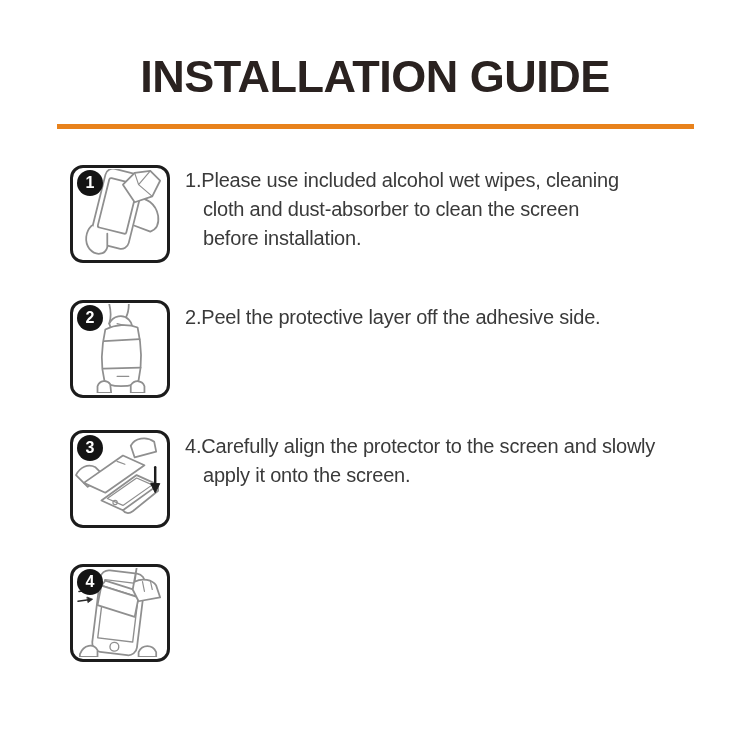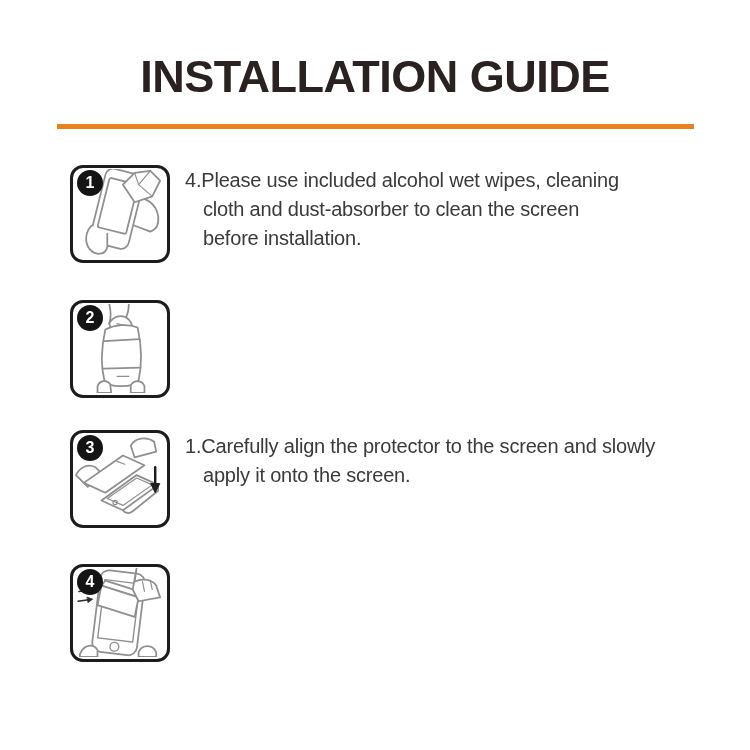--- a/index.html
+++ b/index.html
@@ -59,62 +59,63 @@
           <rect x="23" y="2" width="40" height="78" rx="8"></rect>
           <rect x="28" y="12" width="30" height="52" rx="2"></rect>
         </g>
         <path d="M50 16 L62 4 L78 2 L88 12 L80 28 L62 34 Z"></path>
         <path d="M62 4 L66 16 L78 2 M66 16 L80 28" fill="none" stroke-width="1.2"></path>
         <path d="M18 58 C12 64 10 74 16 82 C22 89 32 88 34 80 L34 66"></path>
       </g>
     </svg>
     <span class="badge">1</span>
   </div>
-  <p class="step-text text1">4.Please use included alcohol wet wipes, cleaning
+  <p class="step-text text1">1.Please use included alcohol wet wipes, cleaning
 cloth and dust-absorber to clean the screen
 before installation.</p>
 
   <div class="iconbox box2">
     <svg class="art" viewBox="0 0 94 91" xmlns="http://www.w3.org/2000/svg">
       <g stroke="#8f8f8f" stroke-width="1.8" fill="#fff" stroke-linecap="round" stroke-linejoin="round">
         <path d="M36 0 C38 8 38 14 36 20" fill="none"></path>
         <path d="M56 0 C56 6 55 10 53 14" fill="none"></path>
         <path d="M36 20 C40 12 50 10 56 16 C60 20 61 26 58 30 L40 32 Z"></path>
         <path d="M44 20 L52 22" fill="none" stroke-width="1.2"></path>
         <path d="M32 26 C28 44 27 62 31 78 C33 82 38 84 48 84 C58 84 64 82 66 78 C70 60 69 42 65 24 C55 20 42 21 32 26 Z"></path>
         <line x1="31" y1="38" x2="67" y2="36"></line>
         <line x1="30" y1="66" x2="68" y2="65"></line>
         <path d="M44 74 L56 74" fill="none" stroke-width="1.2"></path>
         <path d="M24 84 C26 78 34 77 37 82 L38 91 L24 91 Z"></path>
         <path d="M58 83 C62 77 70 78 72 84 L72 91 L58 91 Z"></path>
       </g>
     </svg>
     <span class="badge">2</span>
   </div>
+  <p class="step-text text2">2.Peel the protective layer off the adhesive side.</p>
 
   <div class="iconbox box3">
     <svg class="art" viewBox="0 0 94 91" xmlns="http://www.w3.org/2000/svg">
       <g stroke="#8f8f8f" stroke-width="1.8" fill="#fff" stroke-linecap="round" stroke-linejoin="round">
         <path d="M2 42 C6 34 14 30 22 34 L30 42 L14 54 Z"></path>
         <path d="M58 12 C62 4 74 2 82 8 L84 18 L62 24 Z"></path>
         <path d="M28 68 L64 42 L86 52 L50 78 Z"></path>
         <path d="M50 78 C52 81 56 82 60 79 L86 58 L86 52" fill="none"></path>
         <path d="M34 66 L64 45 L80 52 L50 73 Z" fill="none" stroke-width="1.2"></path>
         <circle cx="42" cy="70" r="2.2" fill="none" stroke-width="1.2"></circle>
         <path d="M10 50 L50 22 L72 32 L32 60 Z"></path>
         <line x1="44" y1="28" x2="52" y2="31" stroke-width="1.2"></line>
         <g stroke="#1c1c1c" fill="#1c1c1c">
           <line x1="83" y1="34" x2="83" y2="54" stroke-width="2.5"></line>
           <path d="M78.5 51 L83 60 L87.5 51 Z" stroke-width="1"></path>
         </g>
       </g>
     </svg>
     <span class="badge">3</span>
   </div>
-  <p class="step-text text3">1.Carefully align the protector to the screen and slowly
+  <p class="step-text text3">4.Carefully align the protector to the screen and slowly
 apply it onto the screen.</p>
 
   <div class="iconbox box4">
     <svg class="art" viewBox="0 0 94 91" xmlns="http://www.w3.org/2000/svg">
       <g stroke="#8f8f8f" stroke-width="1.8" fill="#fff" stroke-linecap="round" stroke-linejoin="round">
         <g transform="rotate(7 47 50)">
           <rect x="22" y="4" width="46" height="84" rx="9"></rect>
           <rect x="27" y="14" width="36" height="60" stroke-width="1.4"></rect>
           <circle cx="45" cy="81" r="4.5" stroke-width="1.4"></circle>
         </g>

